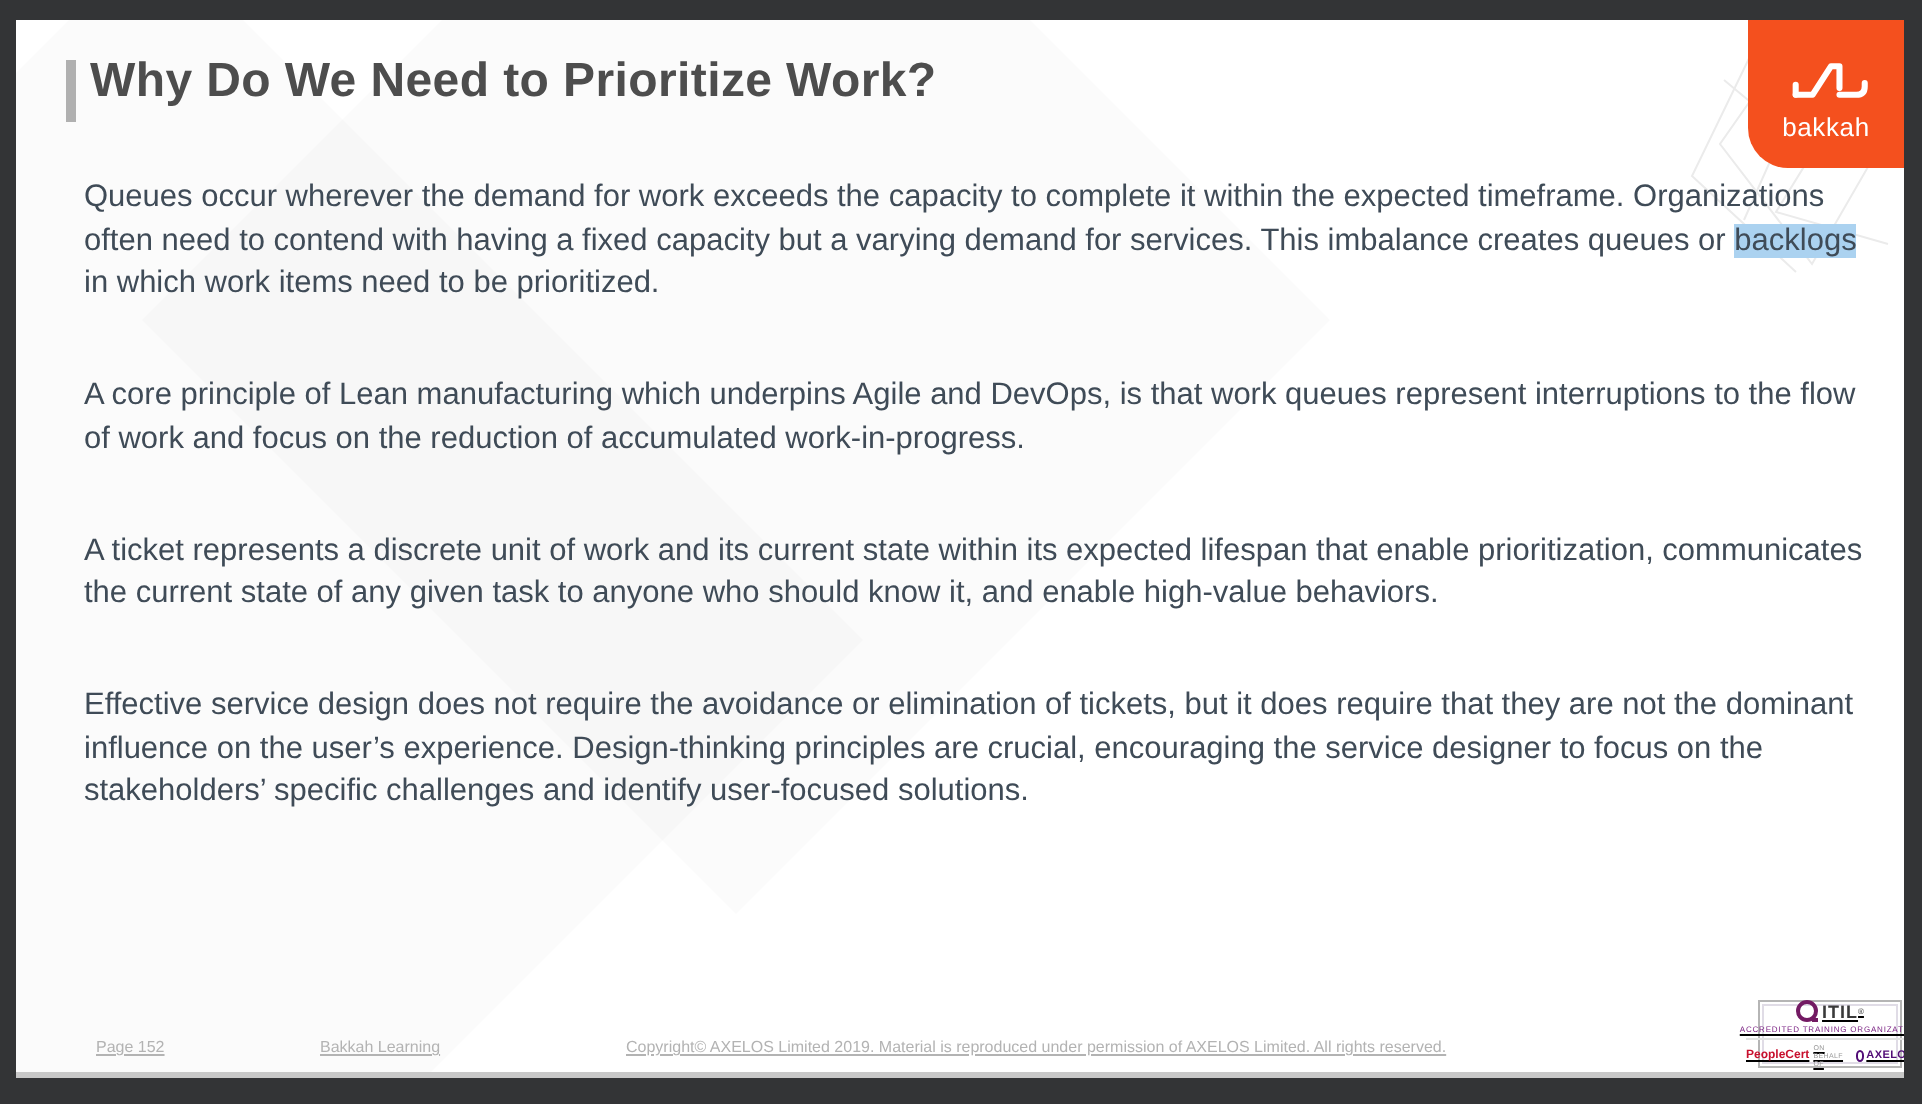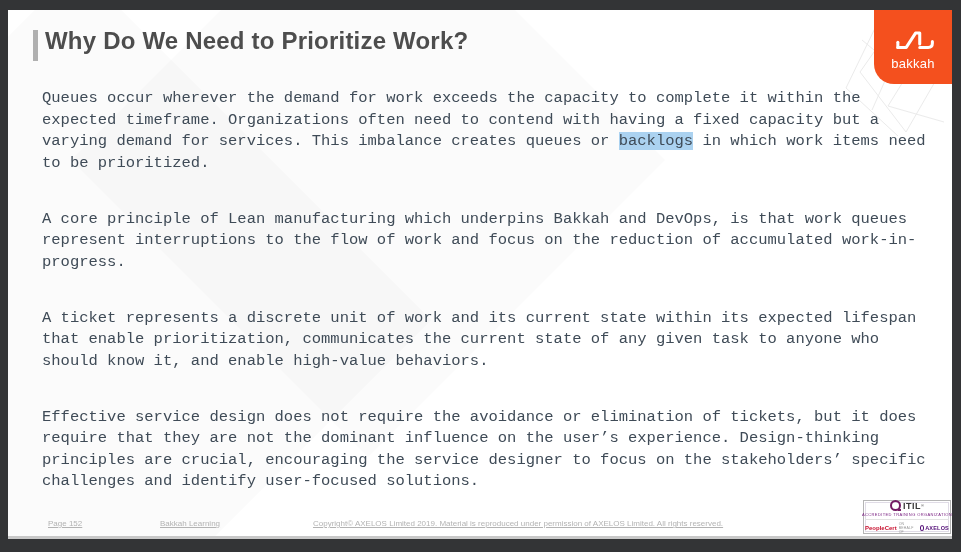--- a/index.html
+++ b/index.html
@@ -28,29 +28,29 @@
     position:absolute;left:25px;top:20px;width:5px;height:31px;background:#b0b0b0;
   }
   h1.slide-title{
     position:absolute;left:37px;top:17px;margin:0;
     font-size:24px;font-weight:bold;color:#4d4d4d;letter-spacing:.2px;white-space:nowrap;
   }
   .content{
     position:absolute;left:34px;top:78px;width:897px;
     font-size:15.5px;line-height:21.5px;color:#3f4b57;
   }
-  .content p{margin:0 0 34.5px 0;font-family:Liberation Mono, monospace;}
+  .content p{margin:0 0 34.5px 0;}
   .hl{background:#abd2f0;}
   .footer-item{position:absolute;bottom:8px;font-size:8px;color:#b3b3b3;white-space:nowrap;text-decoration:underline;}
   .f-page{left:40px;}
   .f-brand{left:152px;}
   .f-copy{left:305px;}
   .itil-badge{
-    position:absolute;right:1px;bottom:2px;width:88px;height:34px;
-    background:#fff;border:1px solid #b5b5b5;box-sizing:border-box;padding:1px;
+    position:absolute;right:1px;bottom:2px;width:72px;height:34px;
+    background:#fff;border:1px solid #b5b5b5;box-sizing:border-box;padding:1px;text-decoration:underline;
   }
   .itil-inner{
     border:1px solid #e0dce6;height:100%;box-sizing:border-box;
     display:flex;flex-direction:column;align-items:center;justify-content:center;
   }
   .itil-top{display:flex;align-items:center;justify-content:center;line-height:10px;}
   .itil-circle{
     display:inline-block;width:7px;height:7px;border:2px solid #731a63;border-radius:50%;
     margin-right:2px;position:relative;
   }
@@ -99,21 +99,21 @@
       </g>
     </svg>
     <div class="brand-text">bakkah</div>
   </div>
 
   <div class="title-bar"></div>
   <h1 class="slide-title">Why Do We Need to Prioritize Work?</h1>
 
   <div class="content">
     <p><span>Queues occur wherever the demand for work exceeds the capacity to complete it within the expected timeframe. Organizations often need to contend with having a fixed capacity but a varying demand for services. This imbalance creates queues or </span><span class="hl">backlogs</span><span> in which work items need to be prioritized.</span></p>
-    <p>A core principle of Lean manufacturing which underpins Bakkah and DevOps, is that work queues represent interruptions to the flow of work and focus on the reduction of accumulated work-in-progress.</p>
+    <p>A core principle of Lean manufacturing which underpins Agile and DevOps, is that work queues represent interruptions to the flow of work and focus on the reduction of accumulated work-in-progress.</p>
     <p>A ticket represents a discrete unit of work and its current state within its expected lifespan that enable prioritization, communicates the current state of any given task to anyone who should know it, and enable high-value behaviors.</p>
     <p>Effective service design does not require the avoidance or elimination of tickets, but it does require that they are not the dominant influence on the user’s experience. Design-thinking principles are crucial, encouraging the service designer to focus on the stakeholders’ specific challenges and identify user-focused solutions.</p>
   </div>
 
   <span class="footer-item f-page">Page 152</span>
   <span class="footer-item f-brand">Bakkah Learning</span>
   <span class="footer-item f-copy">Copyright© AXELOS Limited 2019. Material is reproduced under permission of AXELOS Limited. All rights reserved.</span>
 
   <div class="itil-badge">
     <div class="itil-inner">

